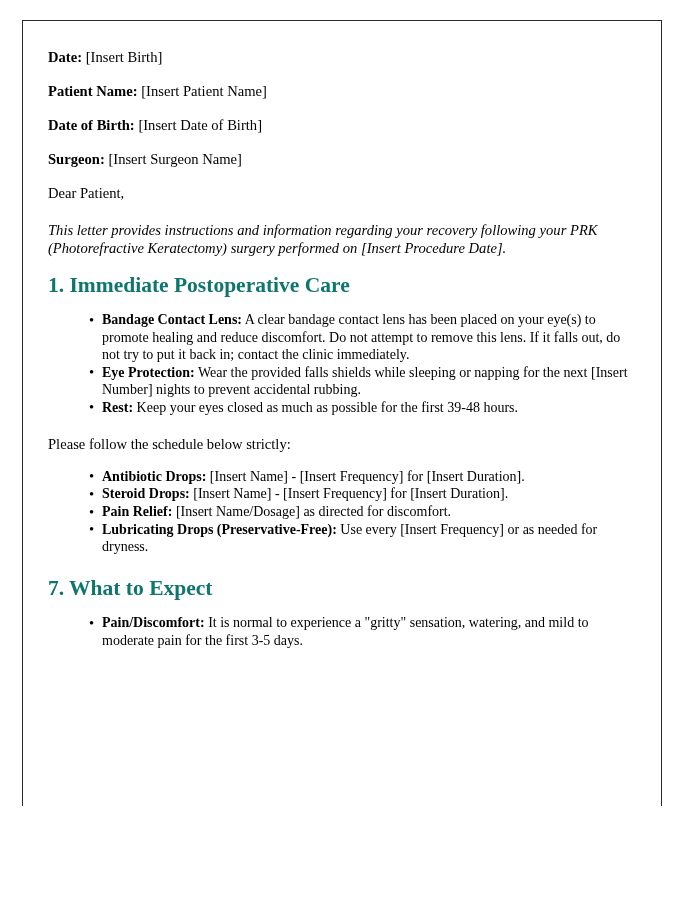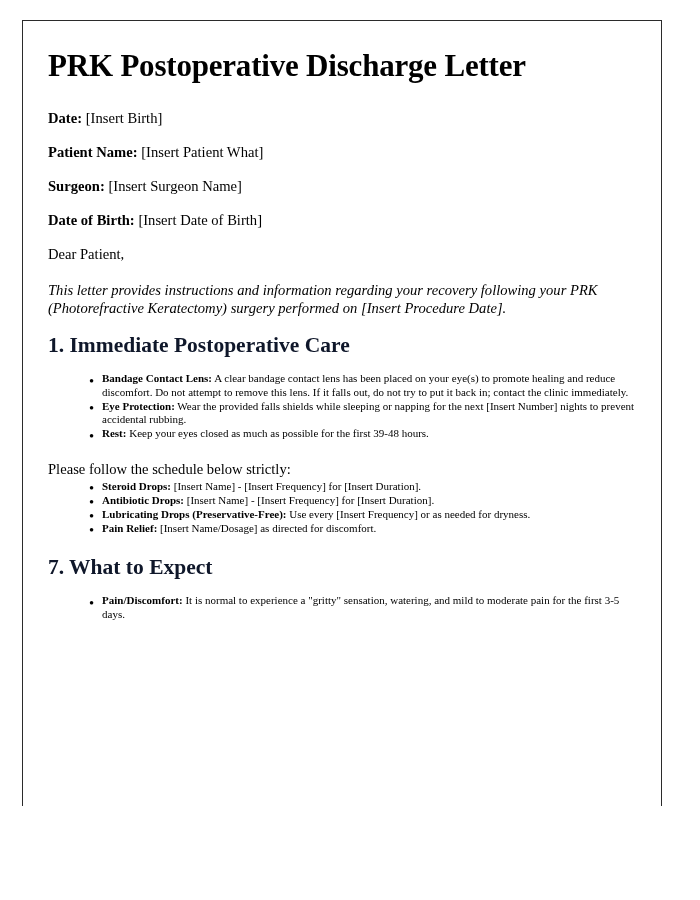--- a/index.html
+++ b/index.html
@@ -64,39 +64,39 @@
     font-size: 14.6px;
     color: #000000;
     margin: 0 0 16px 0;
     line-height: 1.24;
     font-style: italic;
   }
 
   .section-heading {
     font-size: 21.5px;
     font-weight: bold;
-    color: #0f172a;
+    color: #0f766e;
     margin: 0 0 14px 0;
     line-height: 1.15;
   }
 
   .lead-in {
     font-size: 14.6px;
     color: #000000;
-    margin: 0 0 1px 0;
+    margin: 0 0 14px 0;
     line-height: 1.2;
   }
 
   ul.bullets {
     margin: 0 0 20px 0;
     padding: 0 0 0 41px;
     list-style: none;
   }
   ul.bullets li {
-    font-size: 11px;
+    font-size: 14px;
     color: #000000;
     line-height: 1.235;
     margin: 0 0 0.5px 0;
     position: relative;
     padding-left: 13px;
   }
   ul.bullets li::before {
     content: "\2022";
     position: absolute;
     left: 0;
@@ -111,40 +111,39 @@
   .sec1-list { margin-bottom: 22px; }
   .sec2-list { margin-bottom: 22px; }
   .sec3-list { margin-bottom: 0; }
 </style>
 </head>
 <body>
 
 <div class="page">
   <div class="page-inner">
 
-    <h1 class="doc-title">PRK Postoperative Discharge Letter</h1>
 
     <p class="field-line">
       <span class="fl-label">Date:</span>
       <span class="fl-value">[Insert Birth]</span>
     </p>
 
     <p class="field-line">
       <span class="fl-label">Patient Name:</span>
-      <span class="fl-value">[Insert Patient What]</span>
+      <span class="fl-value">[Insert Patient Name]</span>
+    </p>
+
+    <p class="field-line">
+      <span class="fl-label">Date of Birth:</span>
+      <span class="fl-value">[Insert Date of Birth]</span>
     </p>
 
     <p class="field-line">
       <span class="fl-label">Surgeon:</span>
       <span class="fl-value">[Insert Surgeon Name]</span>
-    </p>
-
-    <p class="field-line">
-      <span class="fl-label">Date of Birth:</span>
-      <span class="fl-value">[Insert Date of Birth]</span>
     </p>
 
     <p class="salutation">Dear Patient,</p>
 
     <p class="para">This letter provides instructions and information regarding your recovery following your PRK (Photorefractive Keratectomy) surgery performed on [Insert Procedure Date].</p>
 
     <h2 class="section-heading">1. Immediate Postoperative Care</h2>
 
     <ul class="bullets sec1-list">
       <li>
@@ -156,30 +155,30 @@
       <li>
         <span class="b-term">Rest:</span><span class="b-text"> Keep your eyes closed as much as possible for the first 39-48 hours.</span>
       </li>
     </ul>
 
 
     <p class="lead-in">Please follow the schedule below strictly:</p>
 
     <ul class="bullets sec2-list">
       <li>
+        <span class="b-term">Antibiotic Drops:</span><span class="b-text"> [Insert Name] - [Insert Frequency] for [Insert Duration].</span>
+      </li>
+      <li>
         <span class="b-term">Steroid Drops:</span><span class="b-text"> [Insert Name] - [Insert Frequency] for [Insert Duration].</span>
       </li>
       <li>
-        <span class="b-term">Antibiotic Drops:</span><span class="b-text"> [Insert Name] - [Insert Frequency] for [Insert Duration].</span>
+        <span class="b-term">Pain Relief:</span><span class="b-text"> [Insert Name/Dosage] as directed for discomfort.</span>
       </li>
       <li>
         <span class="b-term">Lubricating Drops (Preservative-Free):</span><span class="b-text"> Use every [Insert Frequency] or as needed for dryness.</span>
-      </li>
-      <li>
-        <span class="b-term">Pain Relief:</span><span class="b-text"> [Insert Name/Dosage] as directed for discomfort.</span>
       </li>
     </ul>
 
     <h2 class="section-heading">7. What to Expect</h2>
 
     <ul class="bullets sec3-list">
       <li>
         <span class="b-term">Pain/Discomfort:</span><span class="b-text"> It is normal to experience a "gritty" sensation, watering, and mild to moderate pain for the first 3-5 days.</span>
       </li>
     </ul>

